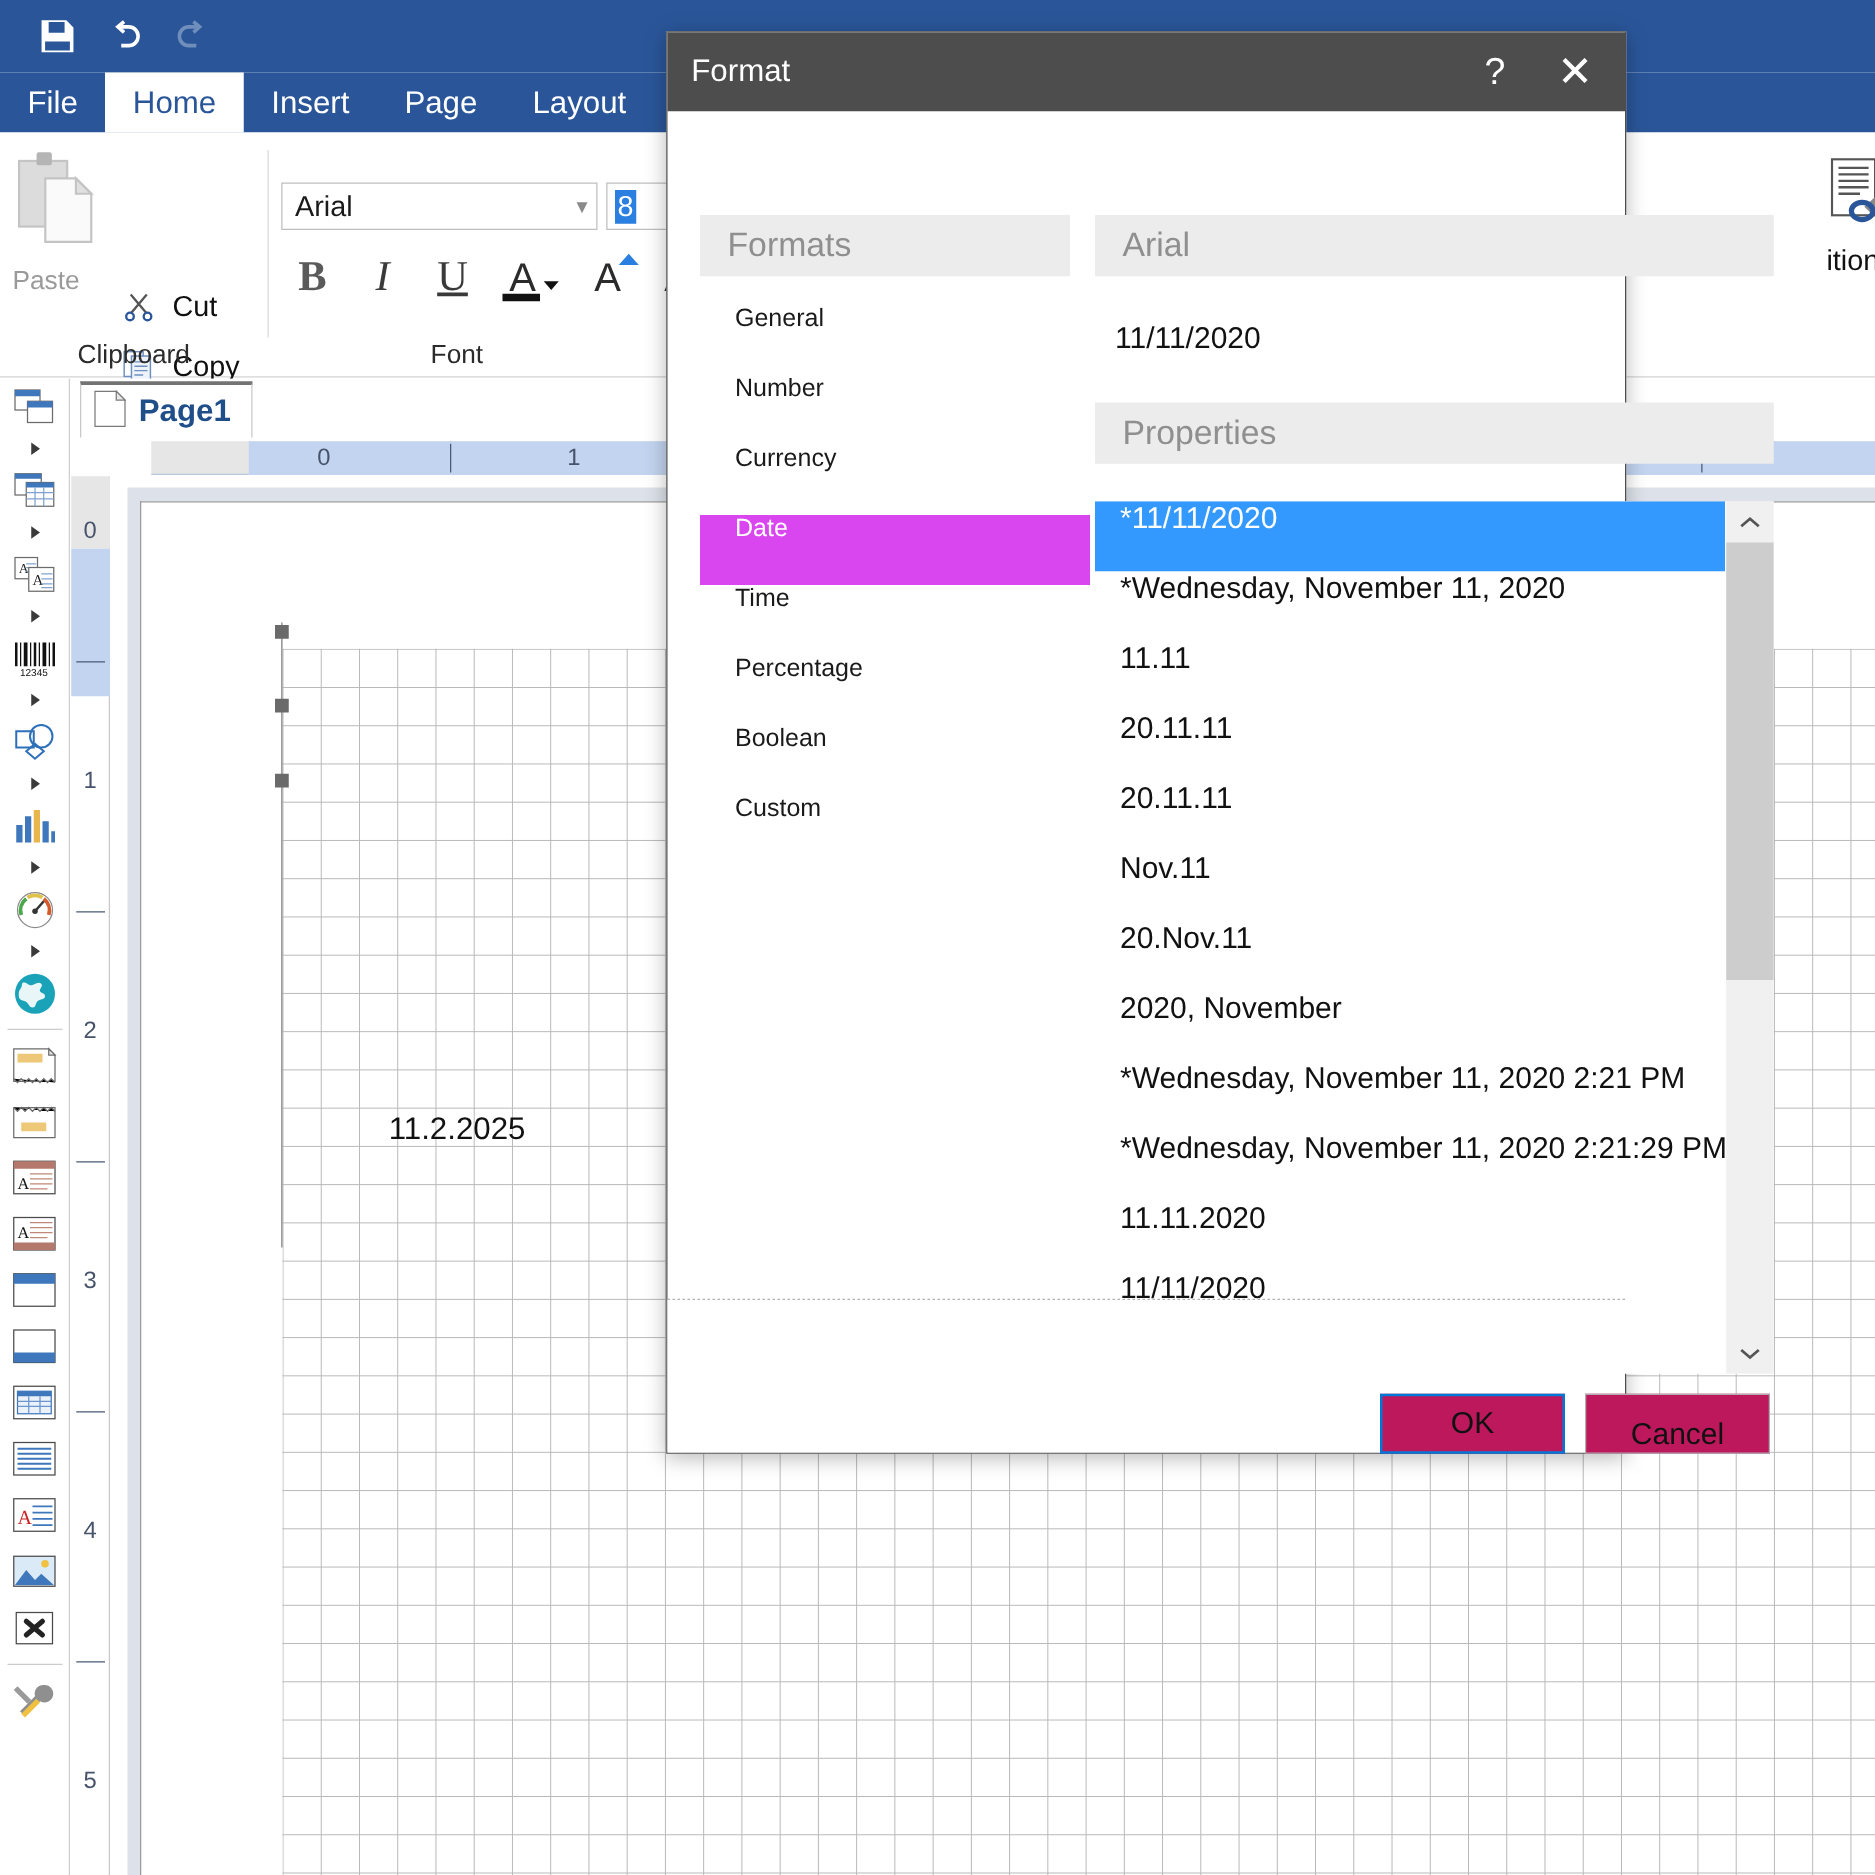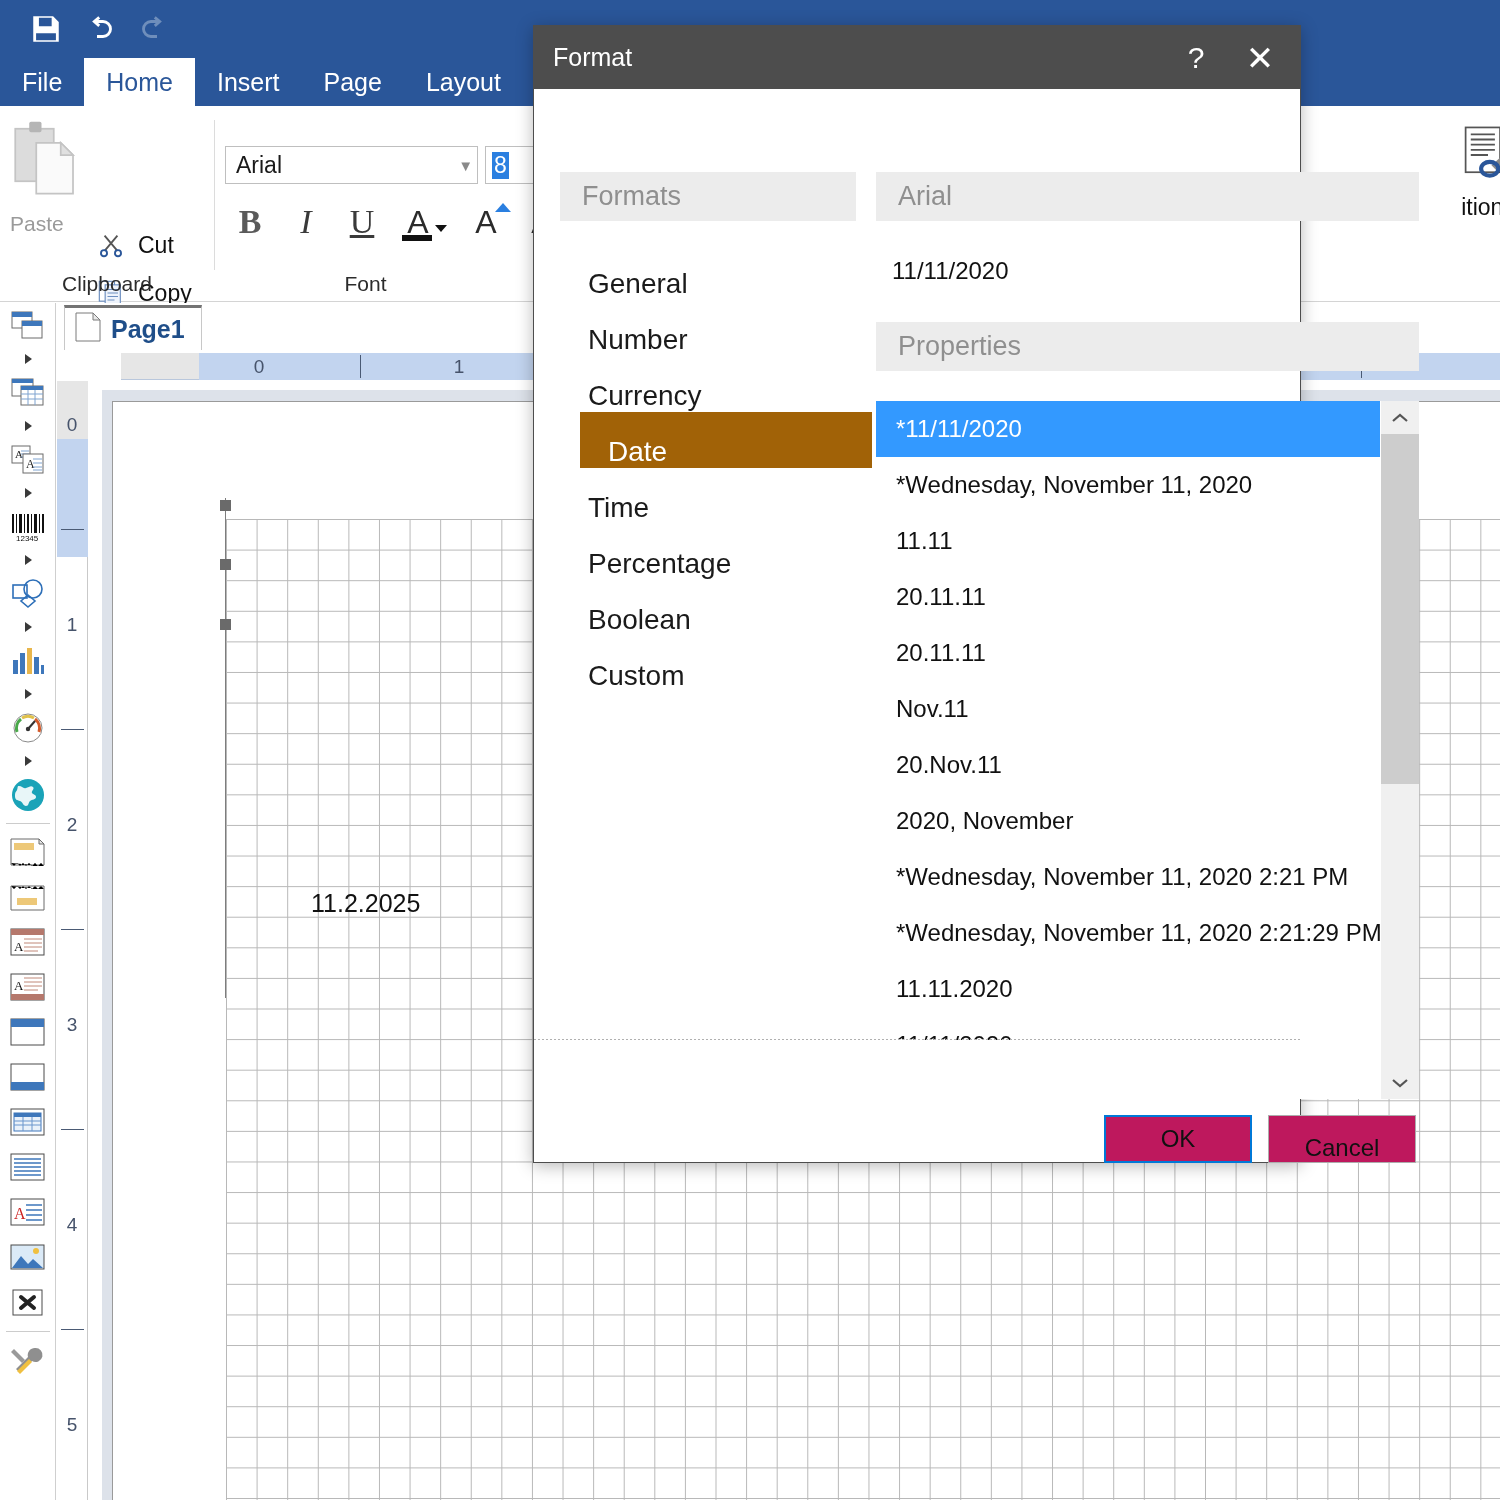--- a/index.html
+++ b/index.html
@@ -136,31 +136,31 @@
   .sect-head {
     position: absolute; background: #ececec; display: flex; align-items: center;
     font-size: 27px; color: #8f8f8f; padding-left: 22px;
   }
   #head-formats { left: 26px; top: 83px; width: 296px; height: 49px; }
   #head-sample  { left: 342px; top: 83px; width: 543px; height: 49px; }
   #head-props   { left: 342px; top: 233px; width: 543px; height: 49px; }
 
   .fmt-list { position: absolute; left: 26px; top: 155px; width: 312px; }
   .fmt-item {
-    height: 56px; display: flex; align-items: flex-end; padding-left: 28px;
-    font-size: 28px; color: #1a1a1a; cursor: pointer;
-  }
-  .fmt-item.sel { background: #a16207; color: #ffffff; margin-left: 20px; }
+    height: 56px; display: flex; align-items: flex-start; padding-left: 28px;
+    font-size: 20px; color: #1a1a1a; cursor: pointer;
+  }
+  .fmt-item.sel { background: #d946ef; color: #ffffff; }
 
   .sample-val { position: absolute; left: 358px; top: 168px; font-size: 24px; color: #111111; }
 
   .props-box { position: absolute; left: 342px; top: 312px; width: 543px; height: 698px; overflow: hidden; background: #fff; }
   .props-list { position: absolute; left: 0; top: 0; width: 504px; }
   .prop-item {
-    height: 56px; display: flex; align-items: center; padding-left: 20px;
+    height: 56px; display: flex; align-items: flex-start; padding-left: 20px;
     font-size: 24px; color: #111111; cursor: pointer; white-space: nowrap;
   }
   .prop-item.sel { background: #3399ff; color: #ffffff; }
 
   .sbar { position: absolute; right: 0; top: 0; width: 38px; height: 698px; background: #f0f0f0; }
   .sbar-up, .sbar-dn { position: absolute; left: 0; width: 38px; height: 33px; display: flex; align-items: center; justify-content: center; cursor: pointer; }
   .sbar-up { top: 0; } .sbar-dn { bottom: 0; }
   .sbar-thumb { position: absolute; left: 0; top: 33px; width: 38px; height: 350px; background: #cdcdcd; cursor: pointer; }
 
   .dlg-footer-sep { position: absolute; left: 0; right: 0; top: 1013px; height: 1px; border-top: 2px dotted #b0b0b0; }

